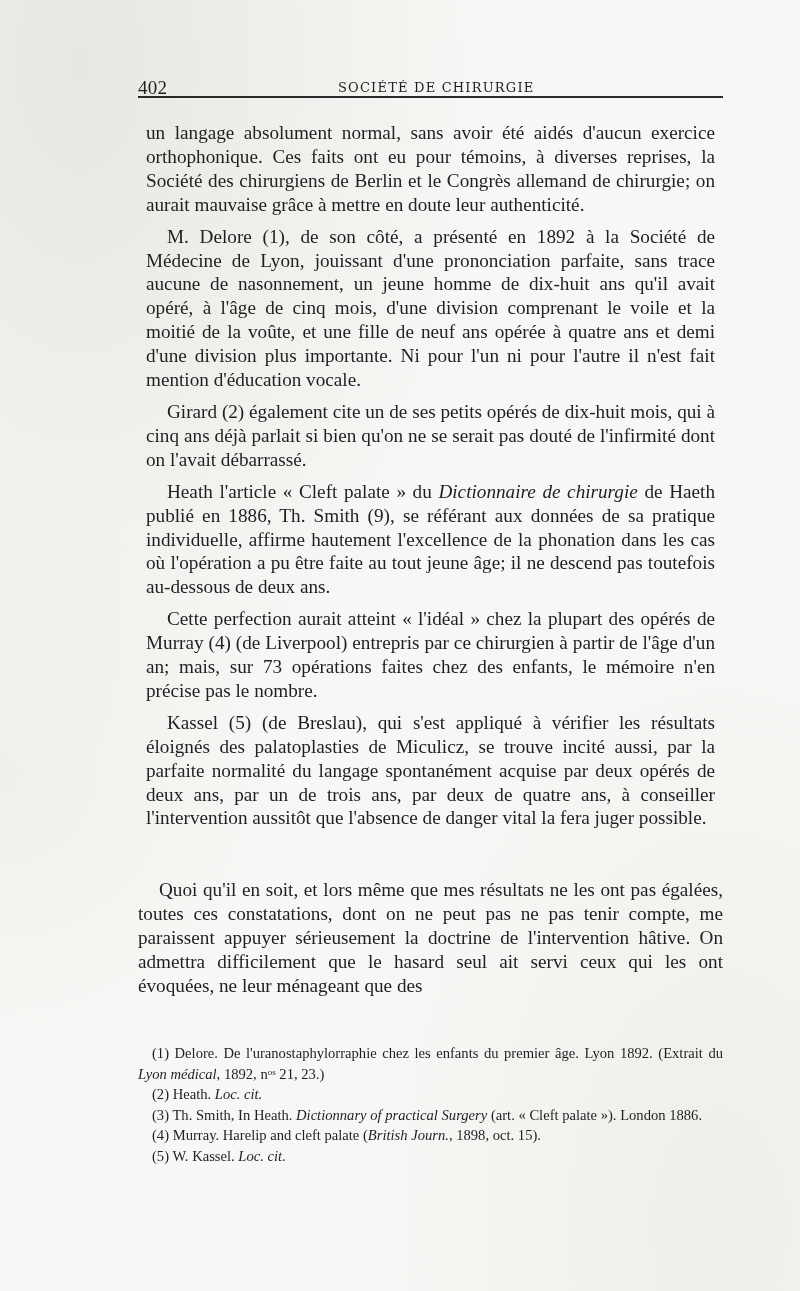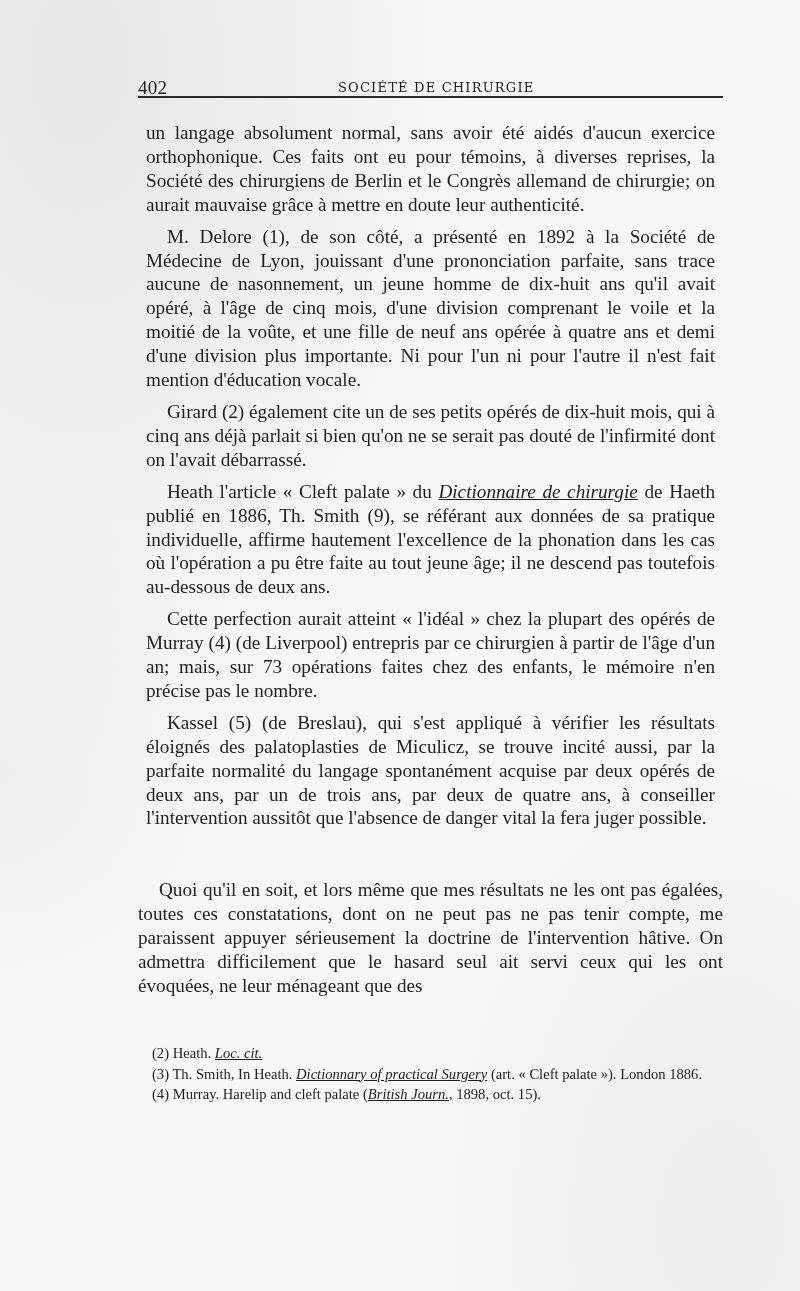--- a/index.html
+++ b/index.html
@@ -94,21 +94,20 @@
       font-size: 14.6px;
       line-height: 20.5px;
       text-align: justify;
     }
     .footnotes p {
       margin: 0;
       text-indent: 14px;
     }
     em, .it {
       font-style: italic;
-      text-decoration: underline;
     }
     sup {
       font-size: 9px;
       vertical-align: 4px;
       line-height: 0;
     }
   </style>
 </head>
 <body>
 
@@ -128,18 +127,20 @@
     <p class="indent"><span>Heath l'article « Cleft palate » du </span><em>Dictionnaire de chirurgie</em><span> de Haeth publié en 1886, Th. Smith (9), se référant aux données de sa pratique individuelle, affirme hautement l'excellence de la phonation dans les cas où l'opération a pu être faite au tout jeune âge; il ne descend pas toutefois au-dessous de deux ans.</span></p>
     <p class="indent">Cette perfection aurait atteint « l'idéal » chez la plupart des opérés de Murray (4) (de Liverpool) entrepris par ce chirurgien à partir de l'âge d'un an; mais, sur 73 opérations faites chez des enfants, le mémoire n'en précise pas le nombre.</p>
     <p class="indent">Kassel (5) (de Breslau), qui s'est appliqué à vérifier les résultats éloignés des palatoplasties de Miculicz, se trouve incité aussi, par la parfaite normalité du langage spontanément acquise par deux opérés de deux ans, par un de trois ans, par deux de quatre ans, à conseiller l'intervention aussitôt que l'absence de danger vital la fera juger possible.</p>
   </div>
 
   <div class="section2">
     <p>Quoi qu'il en soit, et lors même que mes résultats ne les ont pas égalées, toutes ces constatations, dont on ne peut pas ne pas tenir compte, me paraissent appuyer sérieusement la doctrine de l'intervention hâtive. On admettra difficilement que le hasard seul ait servi ceux qui les ont évoquées, ne leur ménageant que des</p>
   </div>
 
   <div class="footnotes">
+    <p><span>(1)</span><span> Delore. De l'uranostaphylorraphie chez les enfants du premier âge. Lyon 1892. (Extrait du </span><em>Lyon médical</em><span>, 1892, n</span><sup>os</sup><span> 21, 23.)</span></p>
     <p><span>(2)</span><span> Heath. </span><em>Loc. cit.</em><span></span></p>
     <p><span>(3)</span><span> Th. Smith, In Heath. </span><em>Dictionnary of practical Surgery</em><span> (art. « Cleft palate »). London 1886.</span></p>
     <p><span>(4)</span><span> Murray. Harelip and cleft palate (</span><em>British Journ.</em><span>, 1898, oct. 15).</span></p>
+    <p><span>(5)</span><span> W. Kassel. </span><em>Loc. cit.</em><span></span></p>
   </div>
 
 </div>
 
 </body></html>

